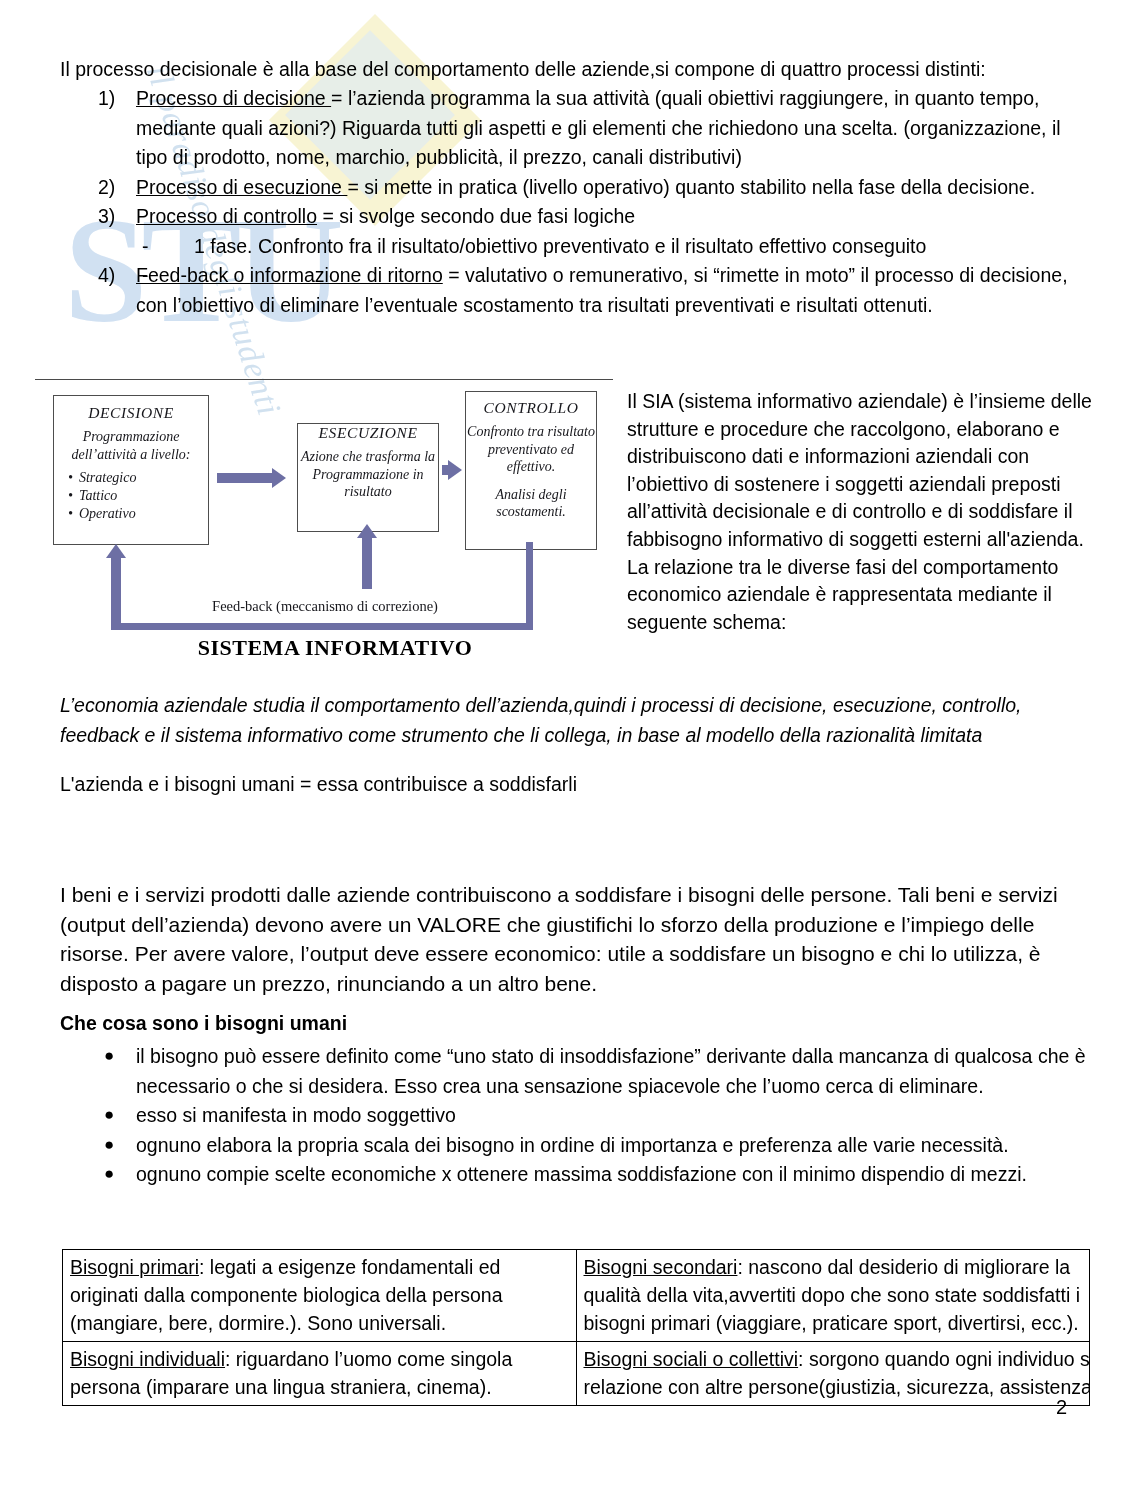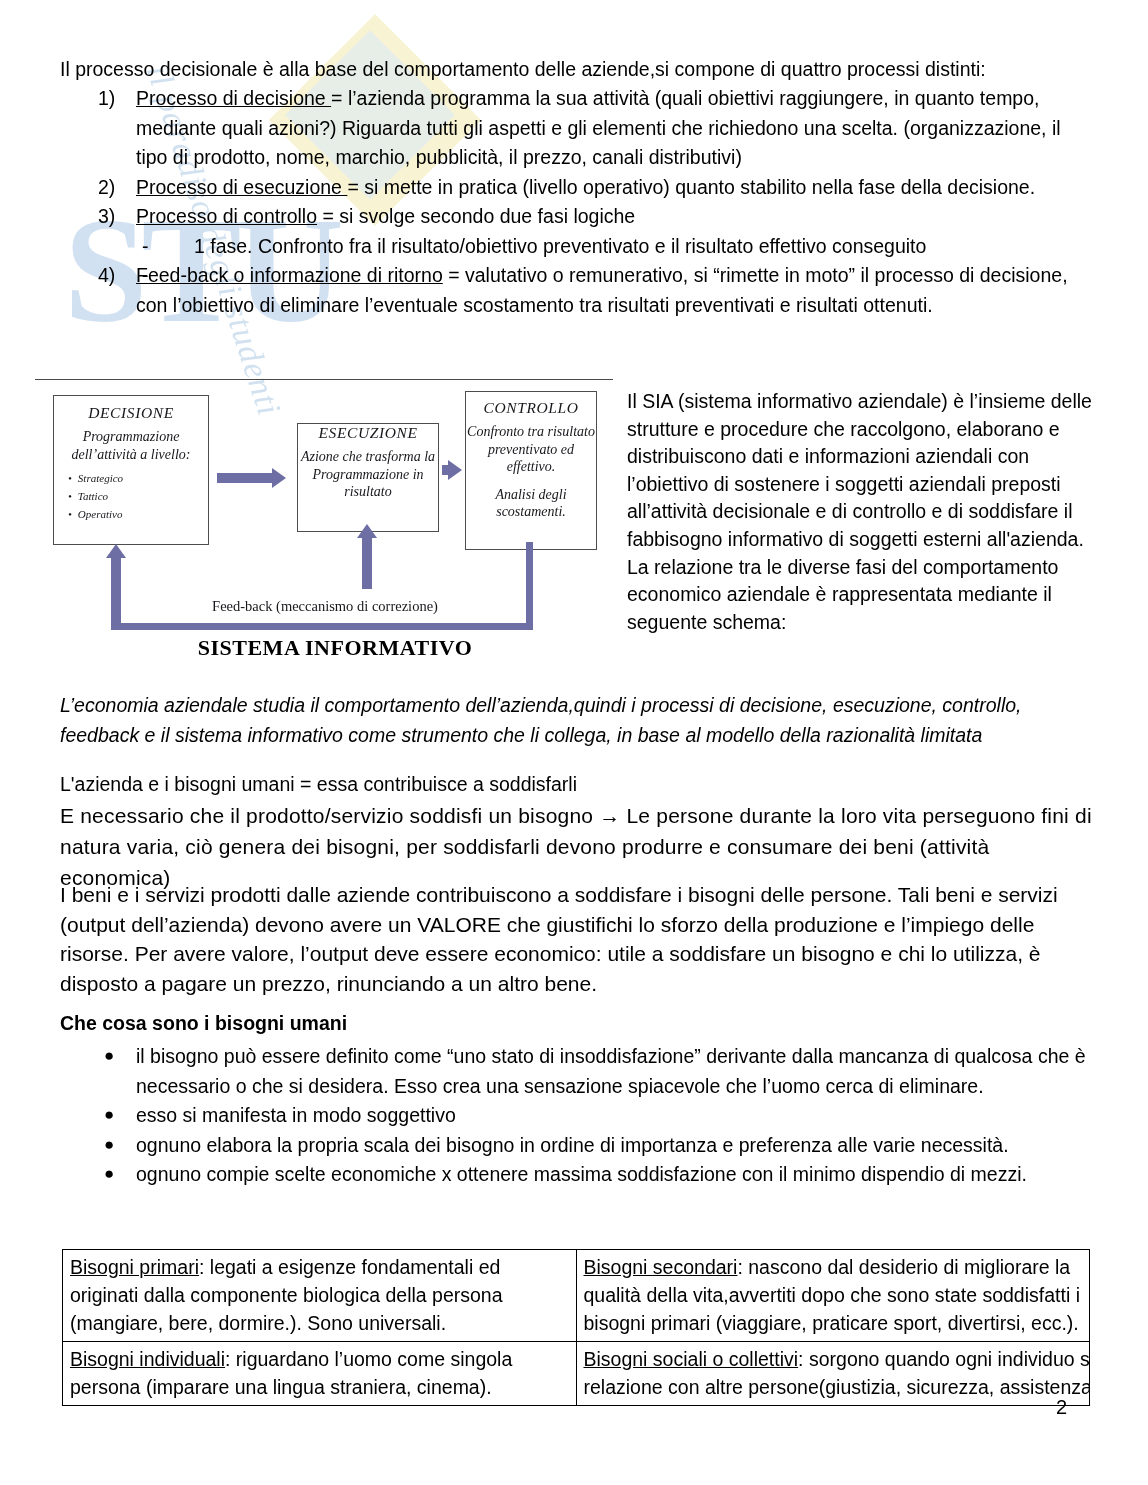--- a/index.html
+++ b/index.html
@@ -169,21 +169,21 @@
     font-size: 15.5px;
     letter-spacing: .6px;
     margin-bottom: 6px;
     white-space: nowrap;
   }
   .dbox .dbody {
     font-size: 14px;
     line-height: 17.5px;
   }
   .dbox .dbullets {
-    font-size: 11px;
+    font-size: 14px;
     line-height: 18px;
     text-align: left;
     margin-top: 6px;
     padding-left: 14px;
   }
   .dbox .dbullets div:before {
     content: "\2022";
     margin-right: 6px;
   }
 
@@ -453,21 +453,20 @@
 
     <div class="sidepara">
       <div><span>Il </span><b class="bold">SIA</b><span> (sistema informativo aziendale) è l’insieme delle strutture e procedure che raccolgono, elaborano e distribuiscono dati e informazioni aziendali con l’obiettivo di sostenere i soggetti aziendali preposti all’attività decisionale e di controllo e di soddisfare il fabbisogno informativo di soggetti esterni all'azienda.</span></div>
       <div>La relazione tra le diverse fasi del comportamento economico aziendale è rappresentata mediante il seguente schema:</div>
     </div>
 
     <div class="block-italic"><span>L’</span><span>economia aziendale studia il comportamento dell’azienda,quindi i processi di decisione, esecuzione, controllo, feedback e il sistema informativo come strumento che li collega, in base al modello della razionalità limitata</span></div>
 
     <div class="block-mid">
       <div>L'azienda e i bisogni umani = essa contribuisce a soddisfarli</div>
-      <div class="wide">E necessario che il prodotto/servizio soddisfi un bisogno → Le persone durante la loro vita perseguono fini di natura varia, ciò genera dei bisogni, per soddisfarli devono produrre e consumare dei beni (attività economica)</div>
     </div>
 
     <div class="block-lower">I beni e i servizi prodotti dalle aziende contribuiscono a soddisfare i bisogni delle persone. Tali beni e servizi (output dell’azienda) devono avere un VALORE che giustifichi lo sforzo della produzione e l’impiego delle risorse. Per avere valore, l’output deve essere economico: utile a soddisfare un bisogno e chi lo utilizza, è disposto a pagare un prezzo, rinunciando a un altro bene.</div>
 
     <div class="section-head">Che cosa sono i bisogni umani</div>
     <ul class="bullets">
       <li>
         <span class="bul">●</span>
         <span>il bisogno può essere definito come “uno stato di insoddisfazione” derivante dalla mancanza di qualcosa che è necessario o che si desidera. Esso crea una sensazione spiacevole che l’uomo cerca di eliminare.</span>
       </li>

